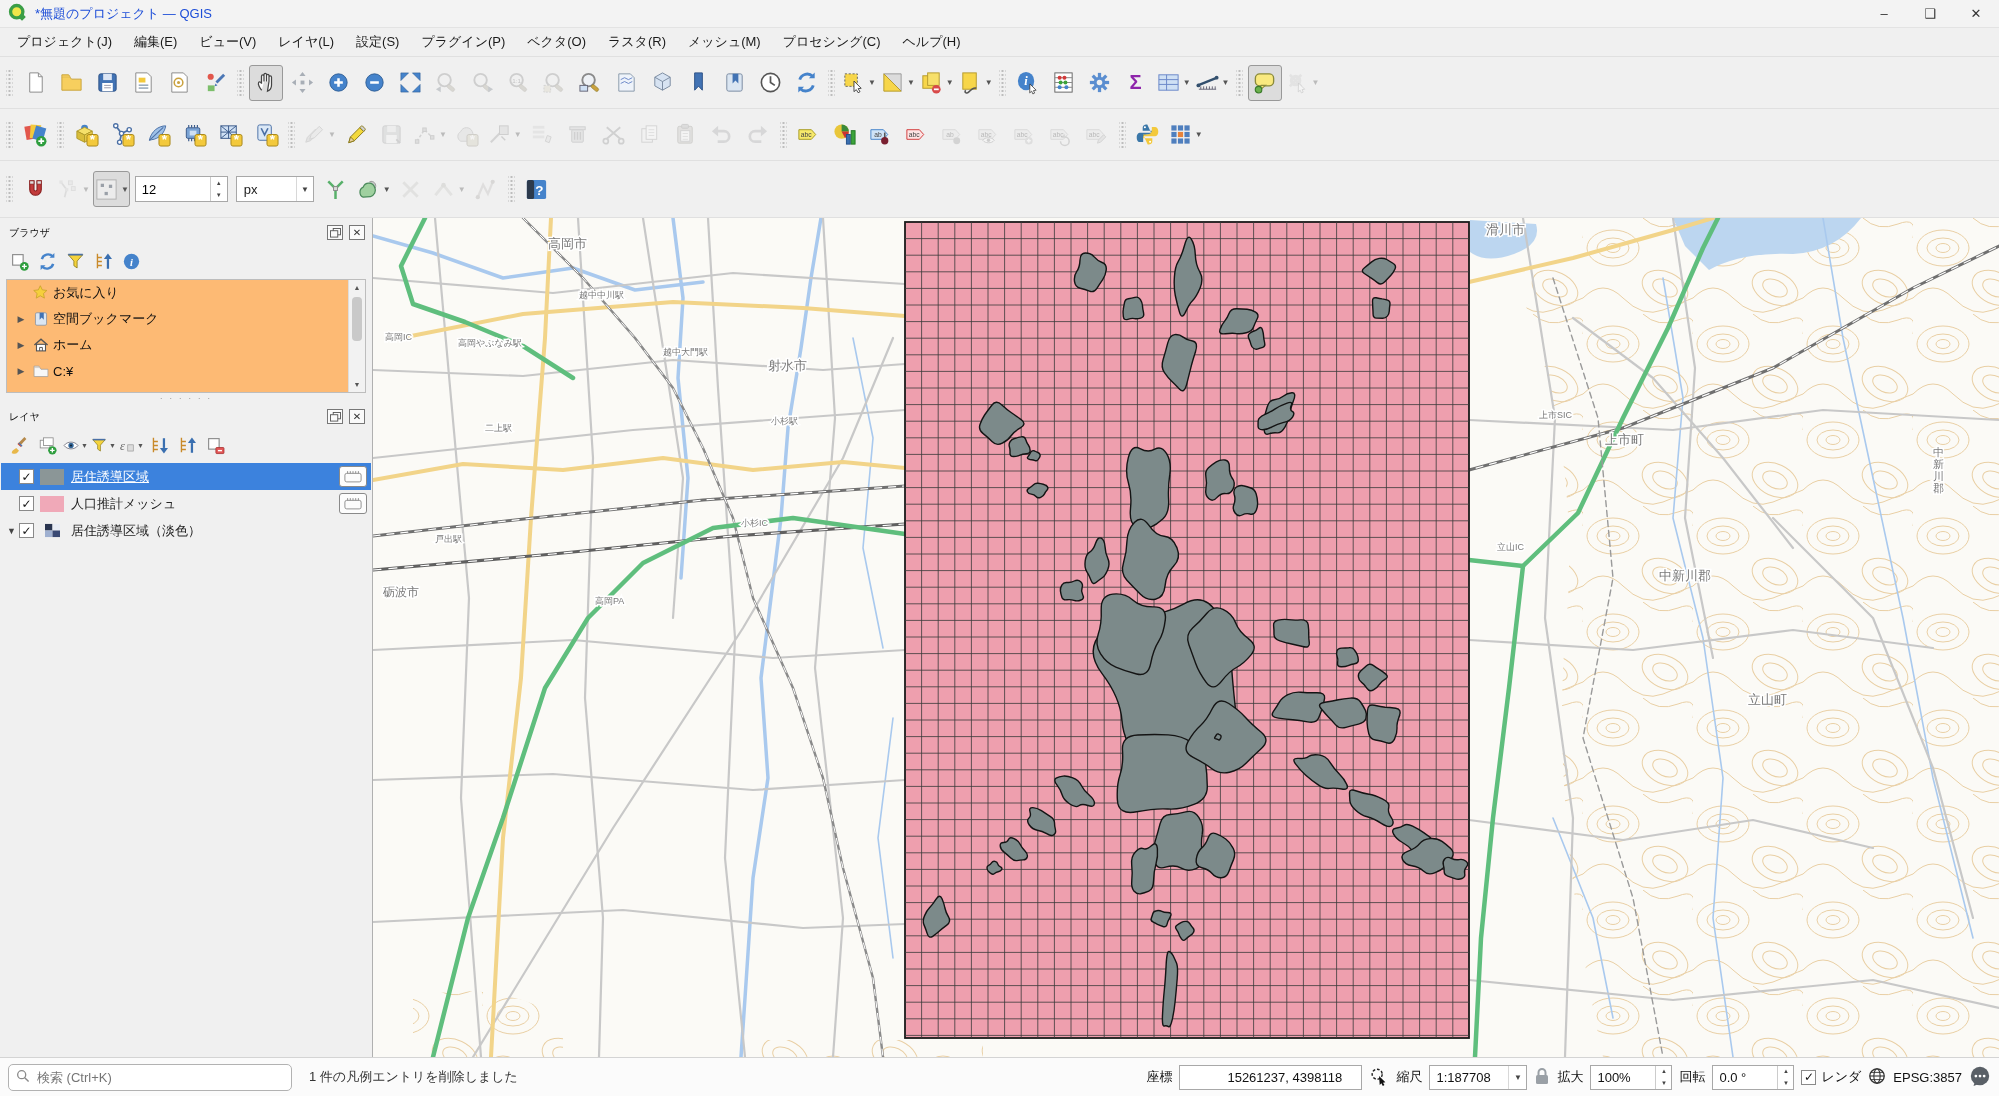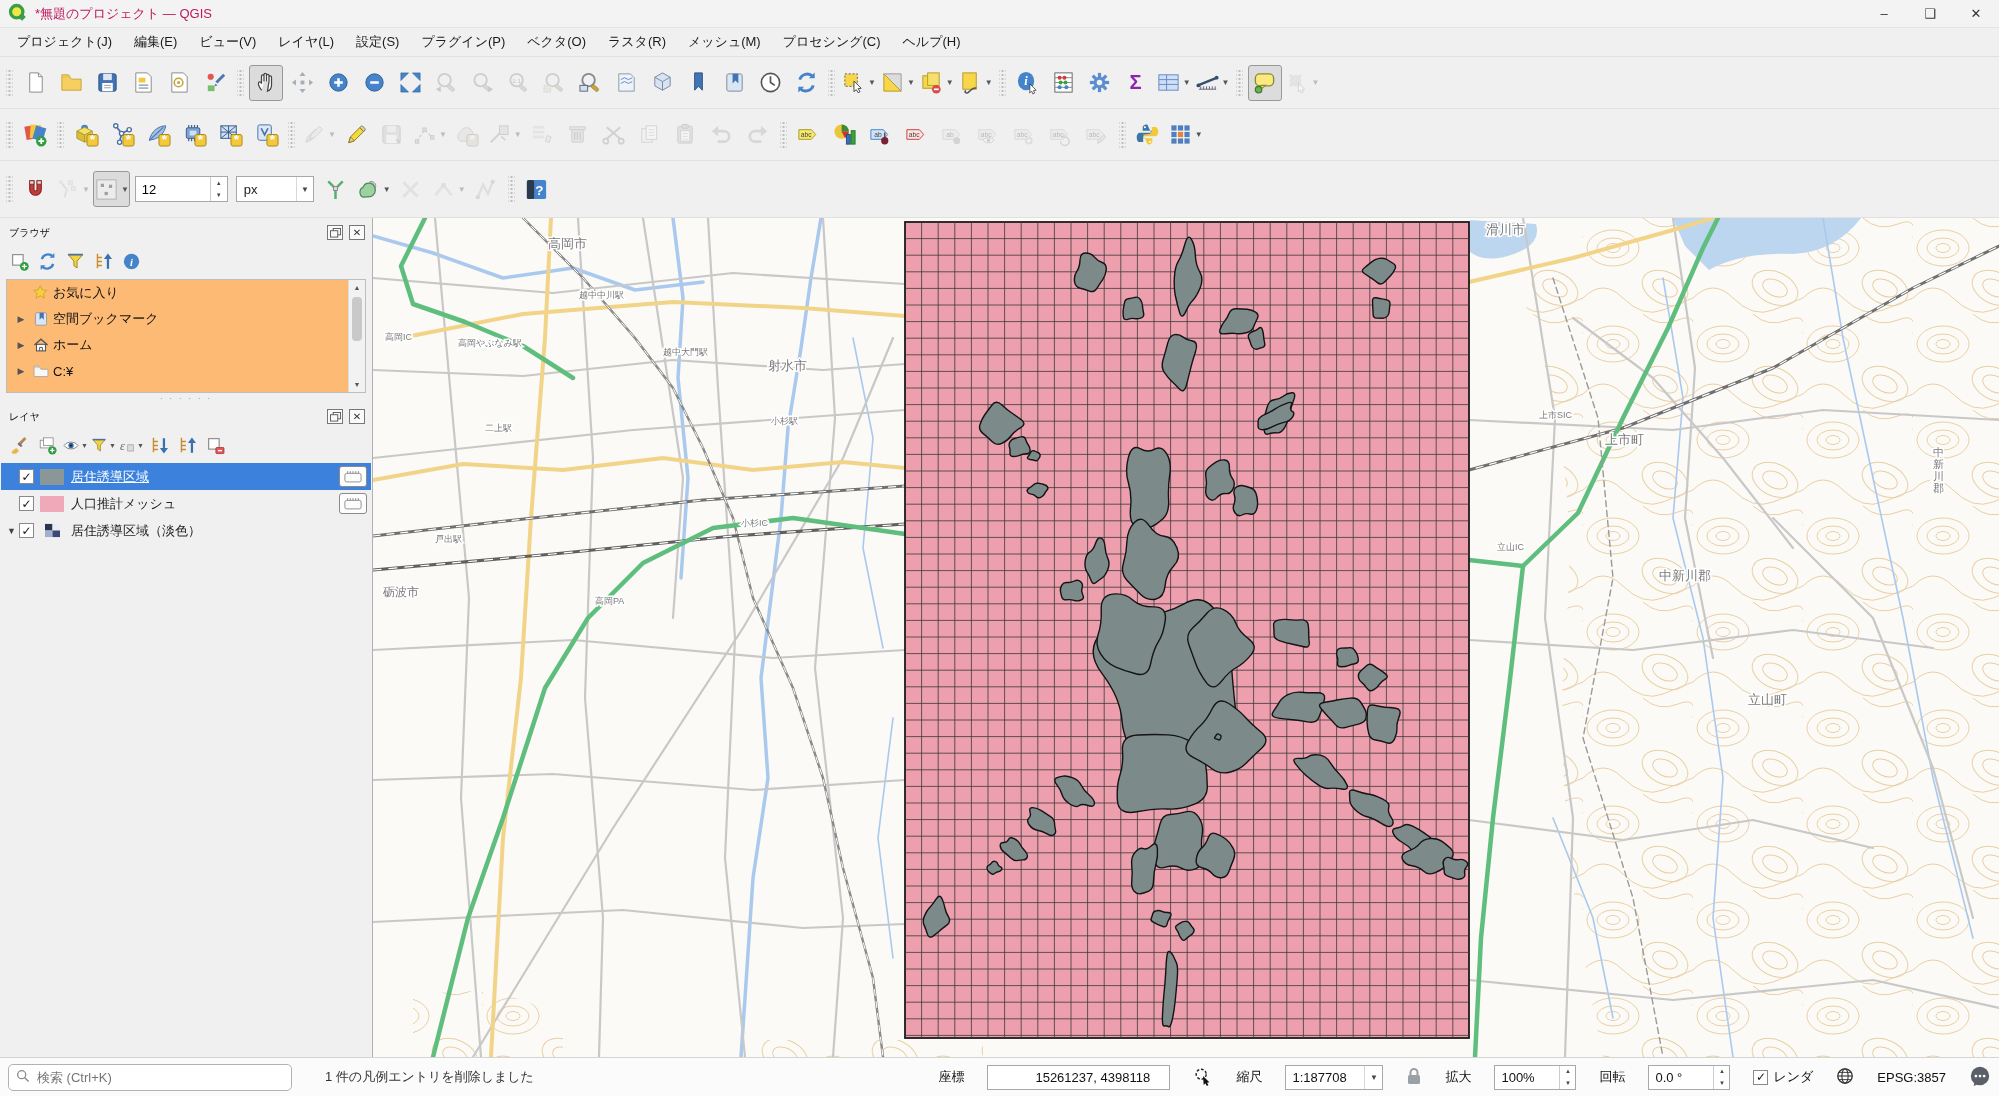--- a/index.html
+++ b/index.html
@@ -1,19 +1,19 @@
 <!DOCTYPE html>
 <html><head>
 <meta charset="utf-8">
 <style>
   html,body{margin:0;padding:0;overflow:hidden;}
   body{width:1999px;height:1096px;background:#f0f0f0;font-family:"Liberation Sans","DejaVu Sans",sans-serif;font-size:13px;color:#222;-webkit-user-select:none;}
   
   .titlebar{height:28px;background:#f3f3f3;display:flex;align-items:center;padding-left:8px;border-bottom:1px solid #e3e3e3;box-sizing:border-box;}
-  .titlebar .ttl{margin-left:8px;font-size:13px;color:#be185d;}
+  .titlebar .ttl{margin-left:8px;font-size:13px;color:#1d4ed8;}
   .wincontrols{margin-left:auto;display:flex;height:100%;}
   .winbtn{width:46px;height:100%;display:flex;align-items:center;justify-content:center;font-size:13px;color:#333;}
   
   .menubar{height:29px;background:#f0f0f0;display:flex;align-items:center;padding-left:6px;border-bottom:1px solid #e0e0e0;box-sizing:border-box;}
   .menuitem{padding:4px 11px;font-size:13px;color:#1a1a1a;border-radius:2px;}
   
   .tbrow{display:flex;align-items:center;background:#f0f0f0;border-bottom:1px solid #e0e0e0;box-sizing:border-box;padding-left:2px;}
   #tb1,#tb2{height:52px;}
   #tb3{height:57px;}
   .handle{width:7px;height:26px;margin:0 4px;background-image:radial-gradient(#bdbdbd 1.1px,transparent 1.2px);background-size:4px 4px;background-position:center;}
@@ -55,21 +55,21 @@
   .lrow.sel .lexp{color:#fff;}
   .cb{width:15px;height:15px;background:#fff;border:1px solid #8a8a8a;display:flex;align-items:center;justify-content:center;font-size:12px;font-weight:bold;color:#111;margin-right:6px;box-sizing:border-box;}
   .swatch{width:24px;height:16px;margin-right:7px;}
   .lname{white-space:nowrap;}
   .lname.u{text-decoration:underline;}
   .badge{margin-left:auto;width:26px;height:19px;border:1px solid #8a8a8a;border-radius:3px;background:#fdfdfd;display:flex;align-items:center;justify-content:center;}
   
   .canvas{flex:1;position:relative;background:#fbfaf6;overflow:hidden;}
   .canvas svg{display:block;}
   
-  .statusbar{height:39px;background:#fbfbfb;border-top:1px solid #d4d4d4;display:flex;align-items:center;padding:0 8px;box-sizing:border-box;gap:23px;}
+  .statusbar{height:39px;background:#fbfbfb;border-top:1px solid #d4d4d4;display:flex;align-items:center;padding:0 8px;box-sizing:border-box;gap:7px;}
   .searchbox{width:268px;height:25px;border:1px solid #b2b2b2;border-radius:5px;background:#fff;display:flex;align-items:center;padding:0 7px;gap:5px;}
   .searchbox input{border:none;outline:none;flex:1;font-size:13px;font-family:inherit;color:#333;}
   .sbmsg{margin-left:10px;color:#333;font-size:13px;}
   .sbspacer{flex:1;}
   .sblabel{font-size:13px;color:#111;}
   .sbinput{height:25px;border:1px solid #a8a8a8;background:#fff;box-sizing:border-box;display:flex;align-items:center;}
   .sbinput input{border:none;outline:none;font-size:13px;font-family:inherit;padding:0 6px;color:#111;}
   .sbspin{display:flex;flex-direction:column;border-left:1px solid #ccc;height:100%;width:15px;}
   .sbspin span{flex:1;font-size:6px;color:#444;display:flex;align-items:center;justify-content:center;}
   .sbcombo .carr2{width:17px;font-size:8px;color:#444;display:flex;align-items:center;justify-content:center;border-left:1px solid #d8d8d8;align-self:stretch;}

